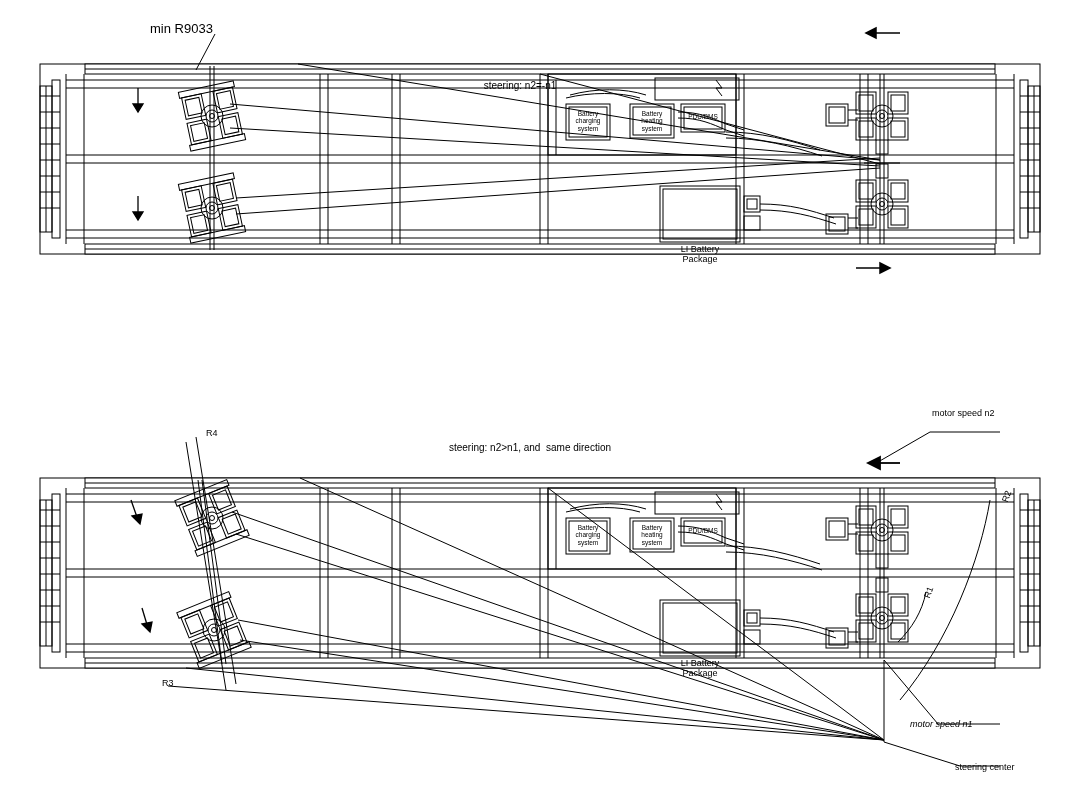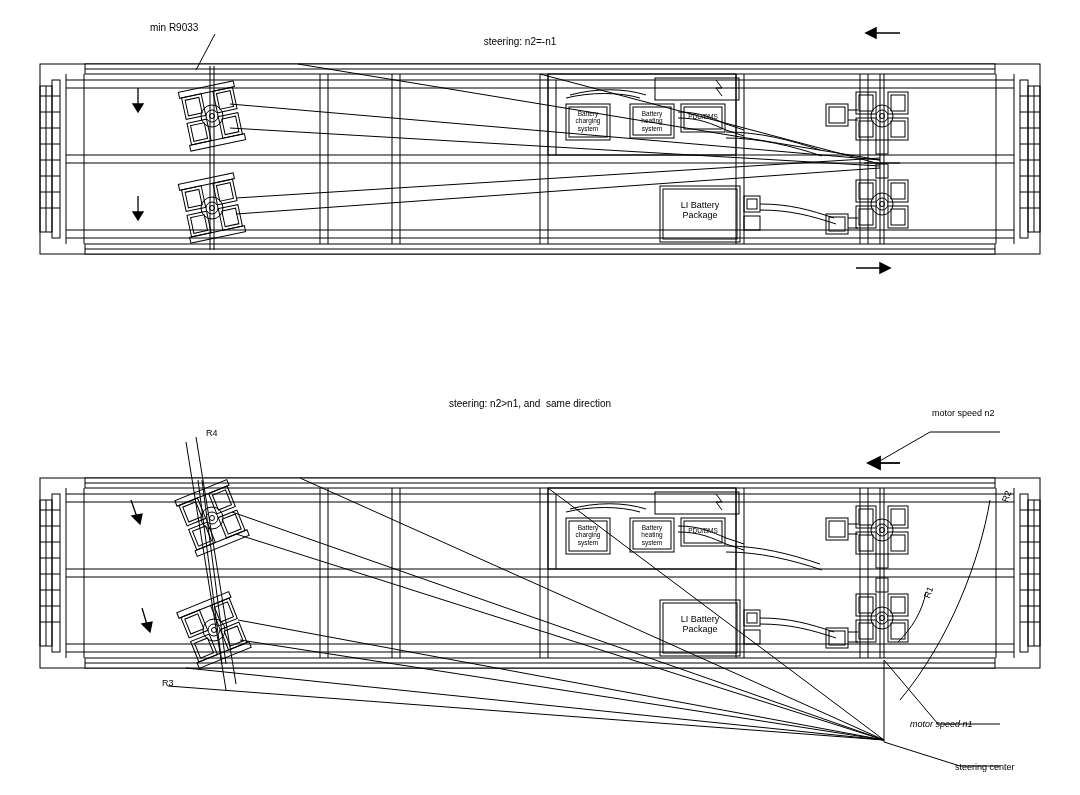--- a/index.html
+++ b/index.html
@@ -2,23 +2,23 @@
 <html><head>
 <meta charset="utf-8">
 <style>
   html,body{margin:0;padding:0;background:#ffffff;}
   body{width:1080px;height:795px;position:relative;overflow:hidden;
        font-family:"Liberation Sans", sans-serif;color:#000;}
   #stage{position:absolute;left:0;top:0;width:1080px;height:795px;}
   svg{position:absolute;left:0;top:0;width:1080px;height:795px;}
   .lbl{position:absolute;font-size:9px;line-height:1.15;white-space:pre;color:#000;}
   .lbl.t10{font-size:10px;}
-  .lbl.t8{font-size:10px;}
+  .lbl.t8{font-size:13px;}
   .lbl.t7{font-size:6.5px;text-align:center;}
-  .lbl.ctr{text-align:center;}
+  .lbl.ctr{text-align:center;margin-top:44px;}
   .rot{transform-origin:left top;}
 </style>
 </head>
 <body>
 
 <div id="stage">
 
 <svg viewBox="0 0 1080 795">
   <g fill="none" stroke="#000" stroke-width="1" shape-rendering="geometricPrecision">
 

